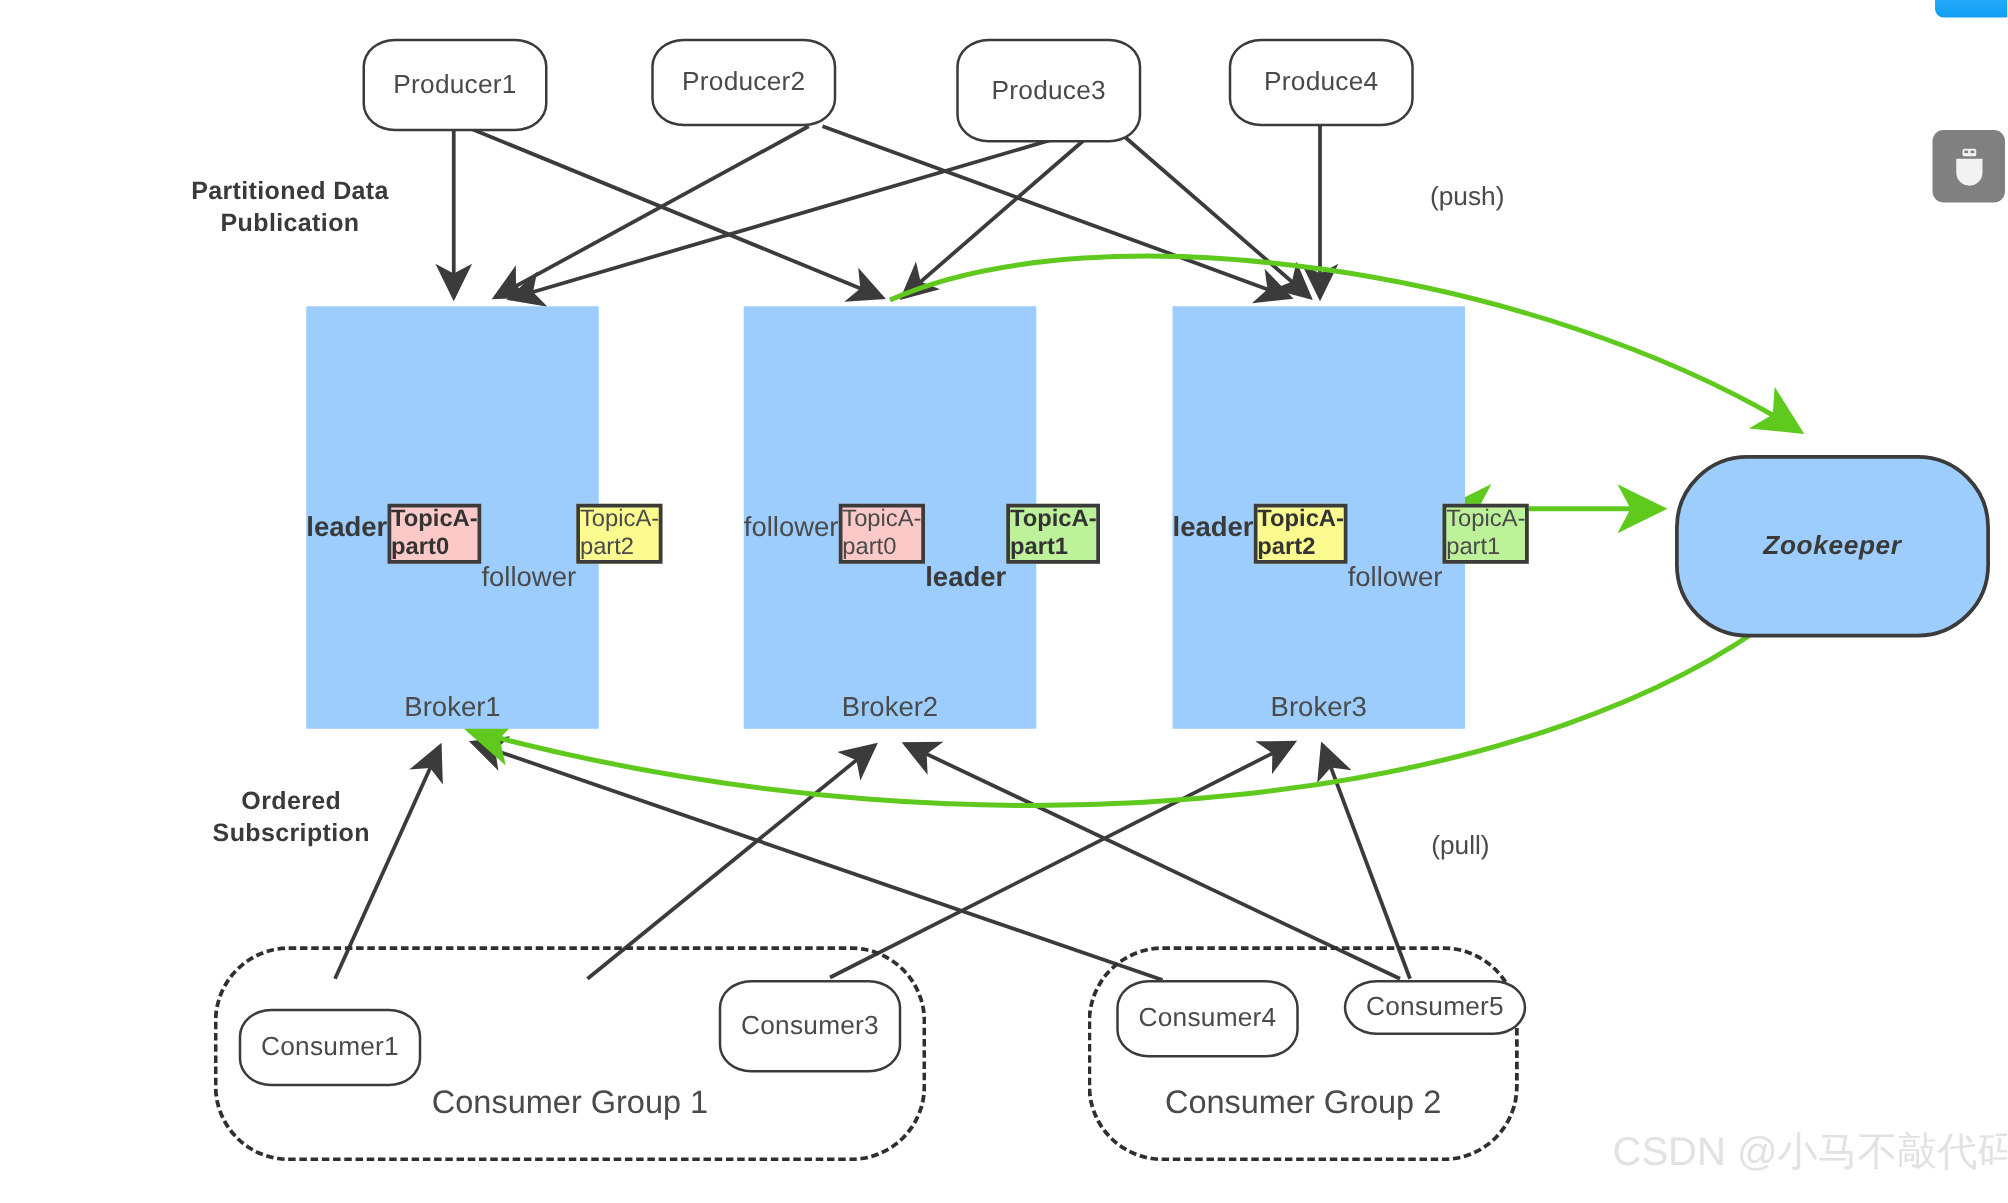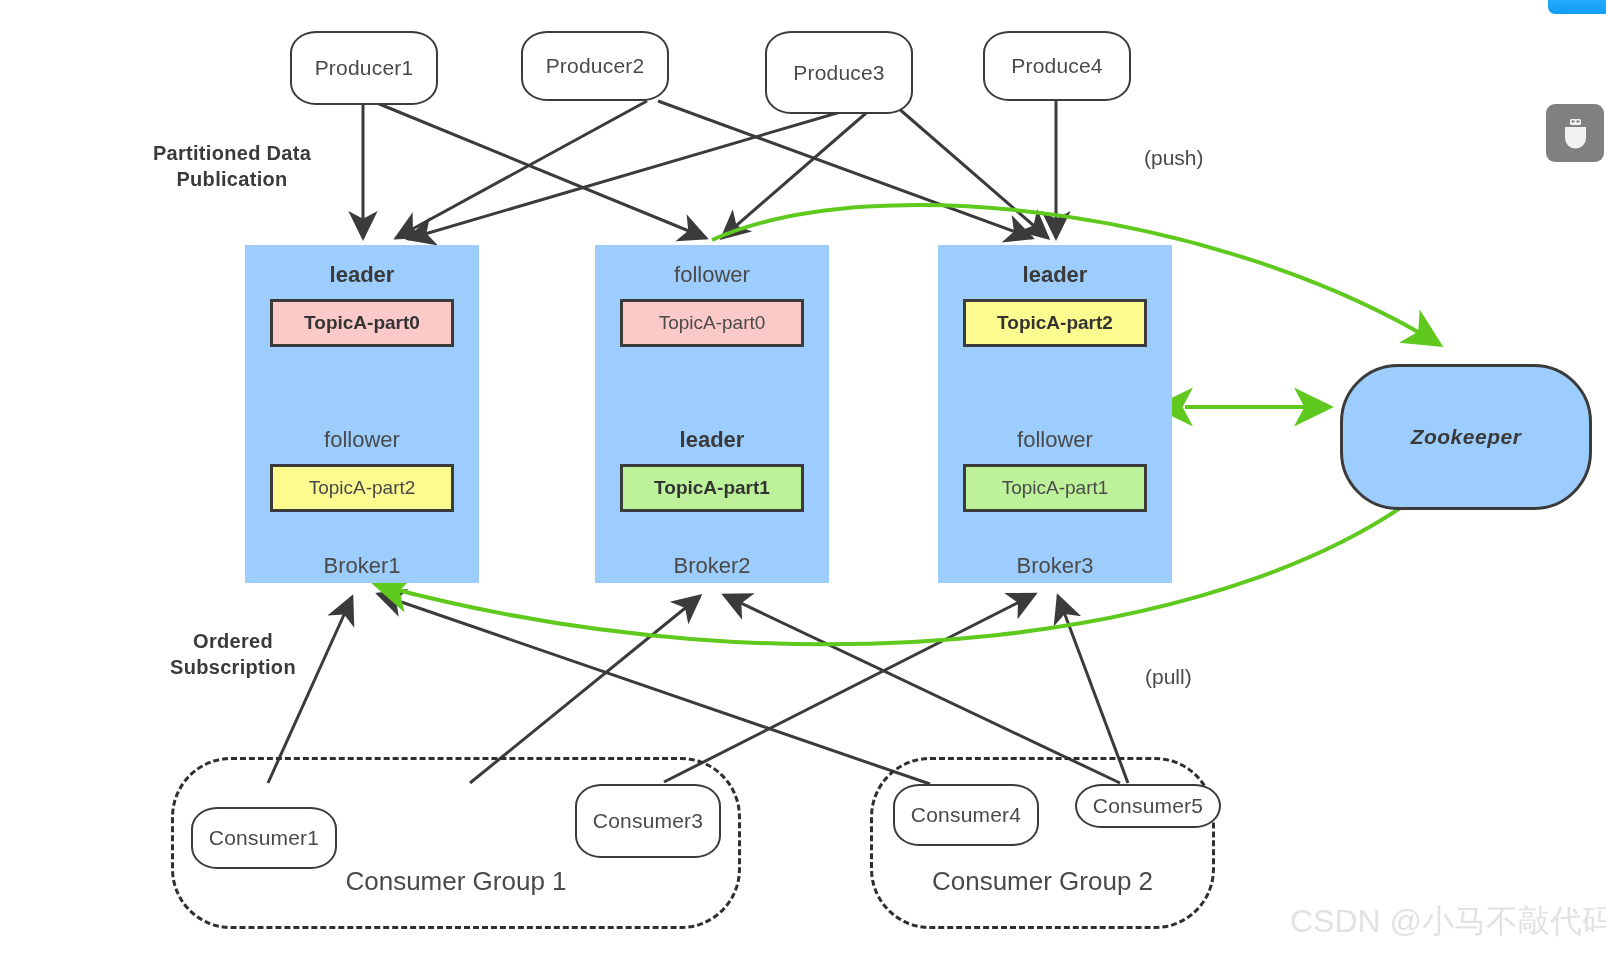--- a/index.html
+++ b/index.html
@@ -42,21 +42,21 @@
     justify-content: center;
     color: #4a4a4a;
     font-size: 21px;
     letter-spacing: .2px;
   }
 
   
   .broker {
     background: #9ccdfc;
     display: flex;
-    flex-direction: column;
+    flex-direction: row;
     align-items: center;
     padding-top: 16px;
   }
   .broker .role {
     color: #4a4a4a;
     font-size: 22px;
     line-height: 28px;
   }
   .broker .role.bold { font-weight: bold; color: #3a3a3a; }
   .partition {

